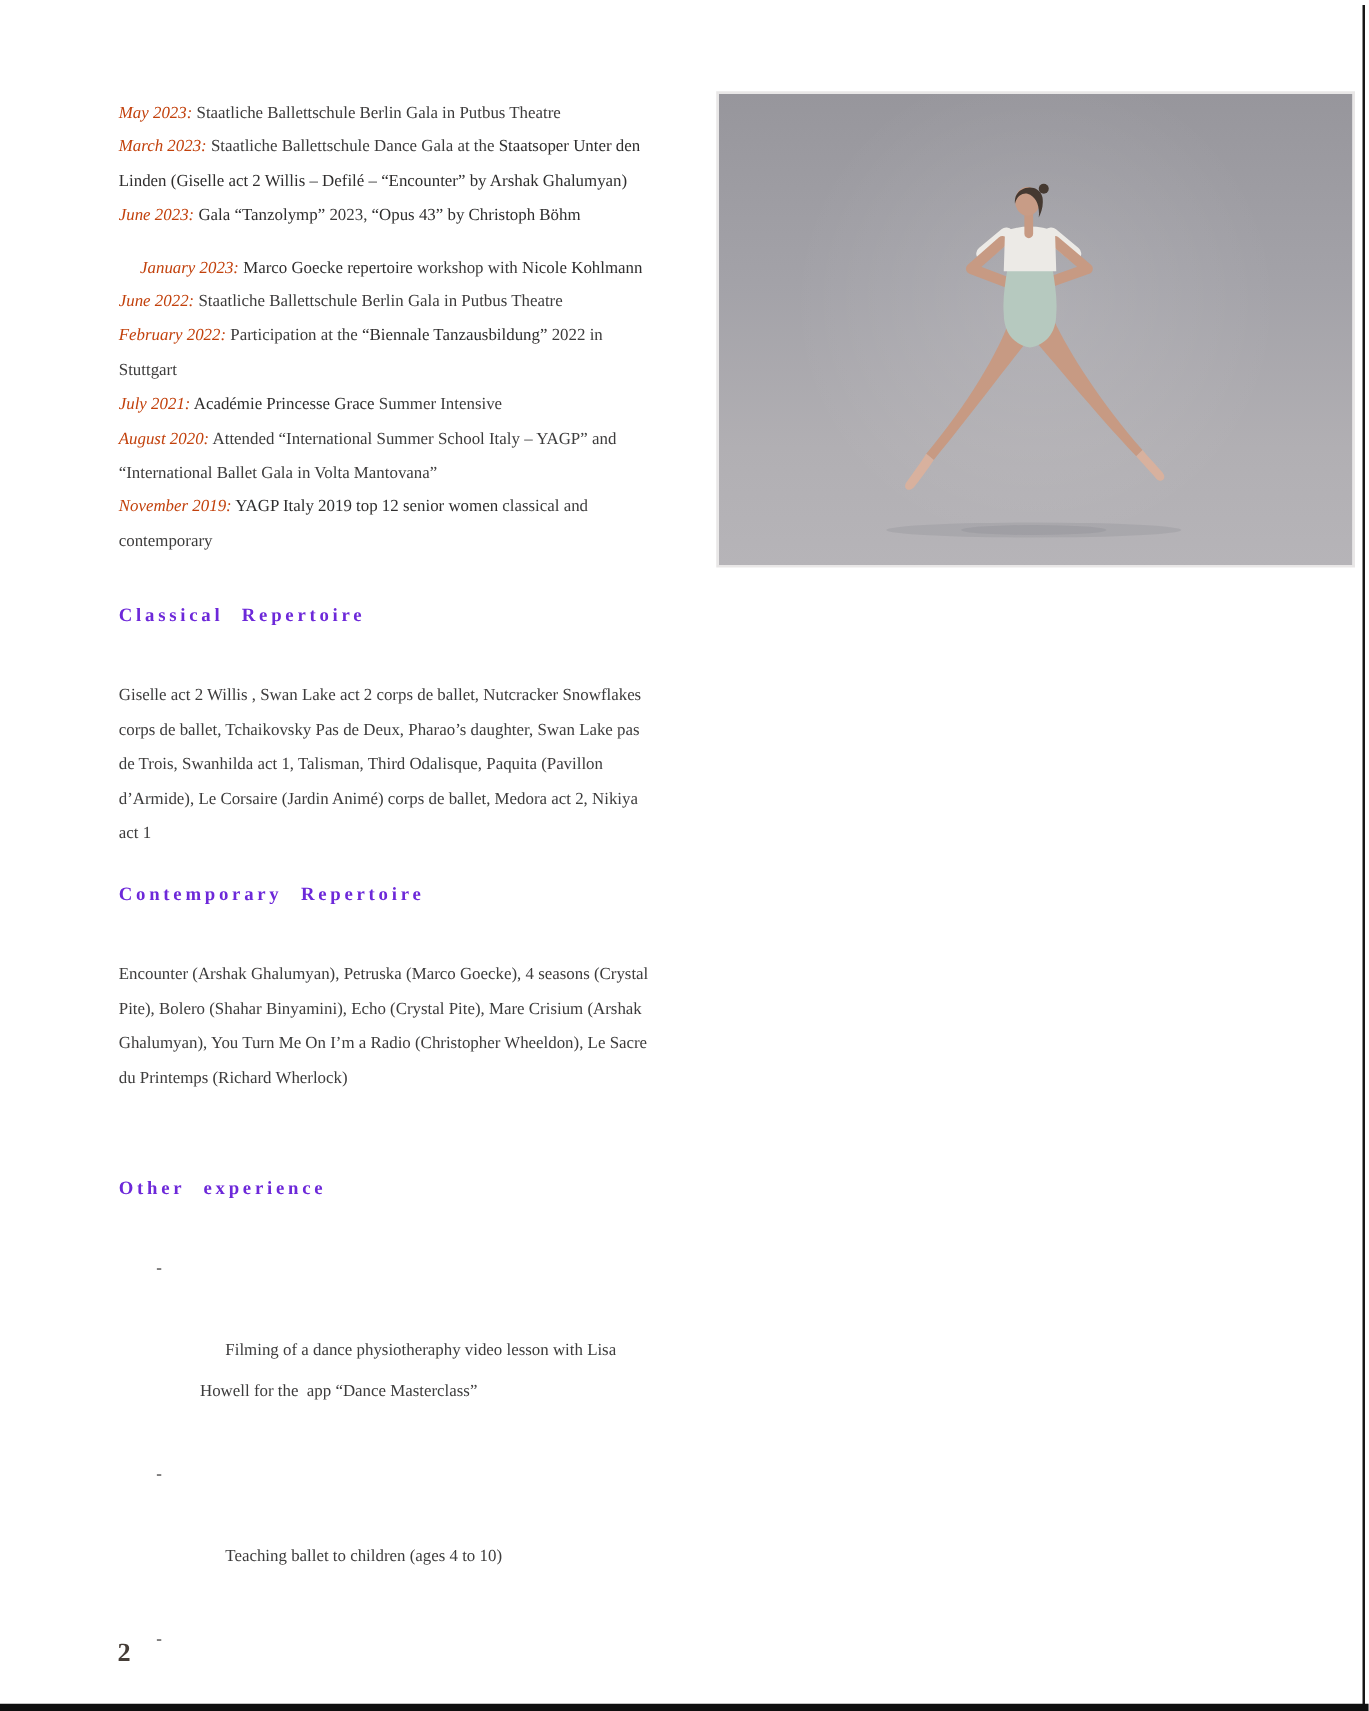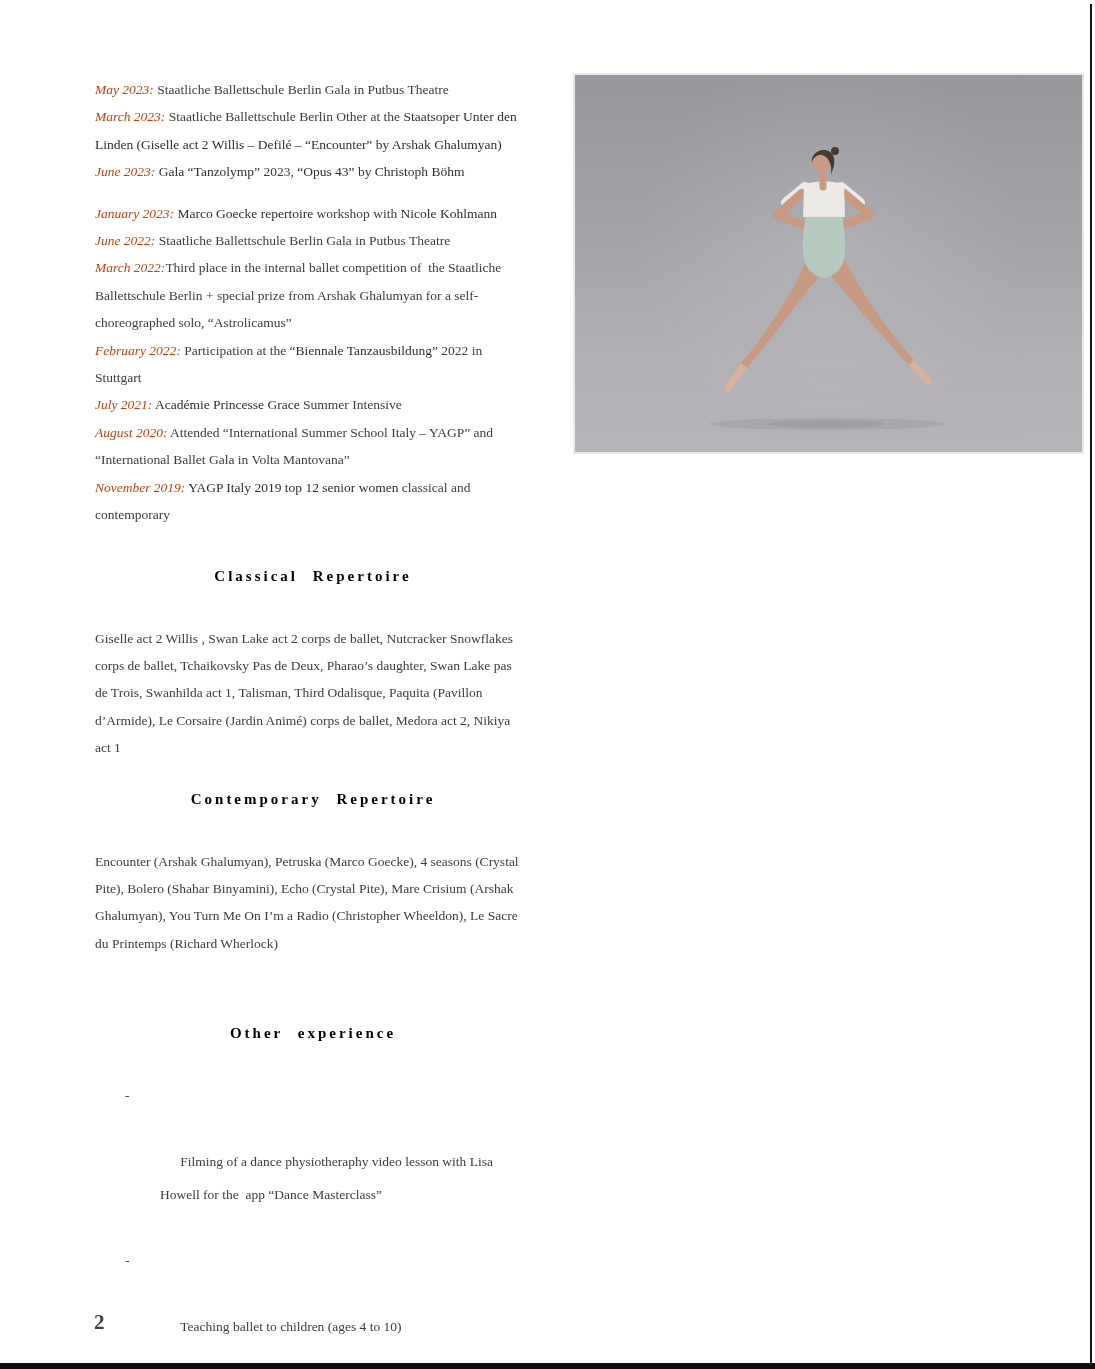--- a/index.html
+++ b/index.html
@@ -1,24 +1,24 @@
 <!DOCTYPE html>
 <html><head>
 <meta charset="utf-8">
 <style>
   html,body{margin:0;padding:0;background:#ffffff;}
   body{width:1095px;height:1369px;position:relative;overflow:hidden;
        font-family:"Liberation Serif", serif;color:#3d3c3c;}
   .content{position:absolute;left:95px;top:76px;width:436px;}
   .events p{margin:0;font-size:13.5px;line-height:27.4px;white-space:pre-wrap;}
-  .events p.gap{margin-top:14px;}
+  .events p.gap{margin-top:14px;text-align:center;}
   .it{font-style:italic;color:#c2410c;}
   .bd{font-weight:normal;color:#2f2e2e;}
-  h2.sec{font-size:15px;font-weight:bold;color:#000000;
-         letter-spacing:3px;word-spacing:8px;margin:0;line-height:18px;text-align:center;}
+  h2.sec{font-size:15px;font-weight:bold;color:#6d28d9;
+         letter-spacing:3px;word-spacing:8px;margin:0;line-height:18px;}
   h2.h-classical{margin-top:38px;}
   h2.h-contemporary{margin-top:28px;}
   h2.h-other{margin-top:67px;}
   p.sec-body{margin:40px 0 0 0;width:428px;font-size:13.5px;line-height:27.4px;white-space:pre-wrap;font-family:Liberation Serif, serif;}
   .exp-list{margin:37px 0 0 0;padding:0;list-style:none;}
   .exp-list li{position:relative;margin:0;padding-left:65px;width:368px;
                font-size:13.5px;line-height:33px;white-space:pre-wrap;}
   .exp-list .marker{position:absolute;left:30px;top:0;}
   .page-number{position:absolute;left:94px;top:1310px;font-size:21px;font-weight:bold;color:#453d37;}
   .photo{position:absolute;left:573px;top:73px;width:507px;height:377px;
@@ -29,25 +29,24 @@
   .photo svg{display:block;}
   .right-rule{position:absolute;left:1090px;top:4px;width:2px;height:1365px;background:#161616;}
   .bottom-bar{position:absolute;left:0;bottom:0;width:1095px;height:6px;background:#0f0f0f;}
 </style>
 </head>
 <body>
 
 <div class="content">
   <div class="events">
     <p><span class="it">May 2023:</span><span> Staatliche Ballettschule Berlin Gala in Putbus Theatre</span></p>
-    <p><span class="it">March 2023:</span><span> Staatliche Ballettschule Berlin Other at the </span><span class="bd">Staatsoper Unter den Linden (Giselle act 2 Willis – Defilé – “Encounter” by Arshak Ghalumyan)</span></p>
+    <p><span class="it">March 2023:</span><span> Staatliche Ballettschule Dance Gala at the </span><span class="bd">Staatsoper Unter den Linden (Giselle act 2 Willis – Defilé – “Encounter” by Arshak Ghalumyan)</span></p>
     <p><span class="it">June 2023:</span><span> </span><span class="bd">Gala “Tanzolymp”</span><span> 2023, </span><span class="bd">“Opus 43” by Christoph Böhm</span></p>
     <p class="gap"><span class="it">January 2023:</span><span> </span><span class="bd">Marco Goecke repertoire</span><span> workshop with </span><span class="bd">Nicole Kohlmann</span></p>
     <p><span class="it">June 2022:</span><span> Staatliche Ballettschule Berlin Gala in Putbus Theatre</span></p>
-    <p><span class="it">March 2022:</span><span>Third place in the internal ballet competition of  the Staatliche Ballettschule Berlin + special prize from Arshak Ghalumyan for a self-choreographed solo, “Astrolicamus”</span></p>
     <p><span class="it">February 2022:</span><span> Participation at the </span><span class="bd">“Biennale Tanzausbildung”</span><span> 2022 in Stuttgart</span></p>
     <p><span class="it">July 2021:</span><span> </span><span class="bd">Académie Princesse Grace</span><span> Summer Intensive</span></p>
     <p><span class="it">August 2020:</span><span> Attended “International Summer School Italy – YAGP” and “International Ballet Gala in Volta Mantovana”</span></p>
     <p><span class="it">November 2019:</span><span> </span><span class="bd">YAGP Italy 2019 top 12 senior women</span><span> classical and contemporary</span></p>
   </div>
 
   <h2 class="sec h-classical">Classical Repertoire</h2>
   <p class="sec-body">Giselle act 2 Willis , Swan Lake act 2 corps de ballet, Nutcracker Snowflakes corps de ballet, Tchaikovsky Pas de Deux, Pharao’s daughter, Swan Lake pas de Trois, Swanhilda act 1, Talisman, Third Odalisque, Paquita (Pavillon d’Armide), Le Corsaire (Jardin Animé) corps de ballet, Medora act 2, Nikiya act 1</p>
 
   <h2 class="sec h-contemporary">Contemporary Repertoire</h2>

